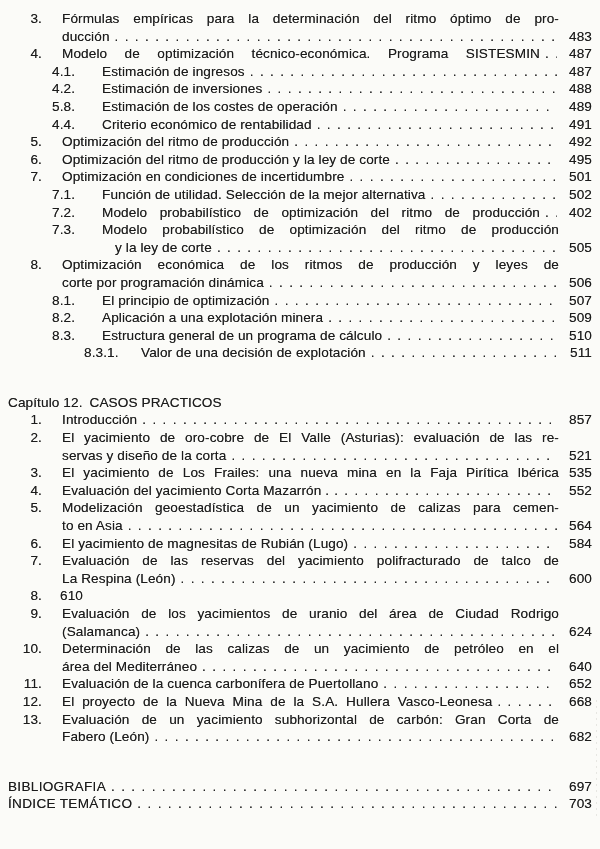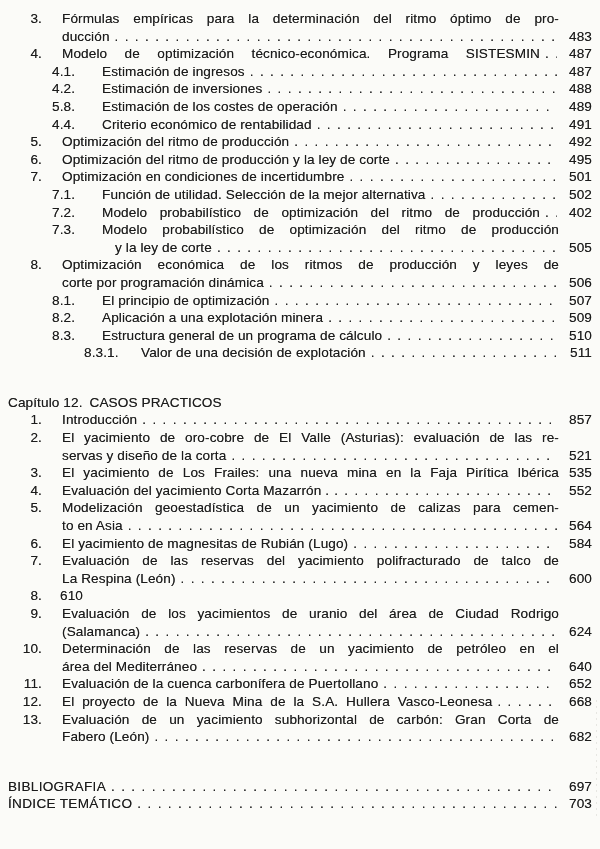--- a/index.html
+++ b/index.html
@@ -324,21 +324,21 @@
           <div class="line last">
             <span class="txt">(Salamanca)</span>
             <span class="leader"></span>
           </div>
         </div>
         <span class="page-num">624</span>
       </div>
       <div class="row l1">
         <span class="num">10.</span>
         <div class="body">
-          <div class="line justify">Determinación de las reservas de un yacimiento de petróleo en el</div>
+          <div class="line justify">Determinación de las calizas de un yacimiento de petróleo en el</div>
           <div class="line last">
             <span class="txt">área del Mediterráneo</span>
             <span class="leader"></span>
           </div>
         </div>
         <span class="page-num">640</span>
       </div>
       <div class="row l1">
         <span class="num">11.</span>
         <div class="body">

